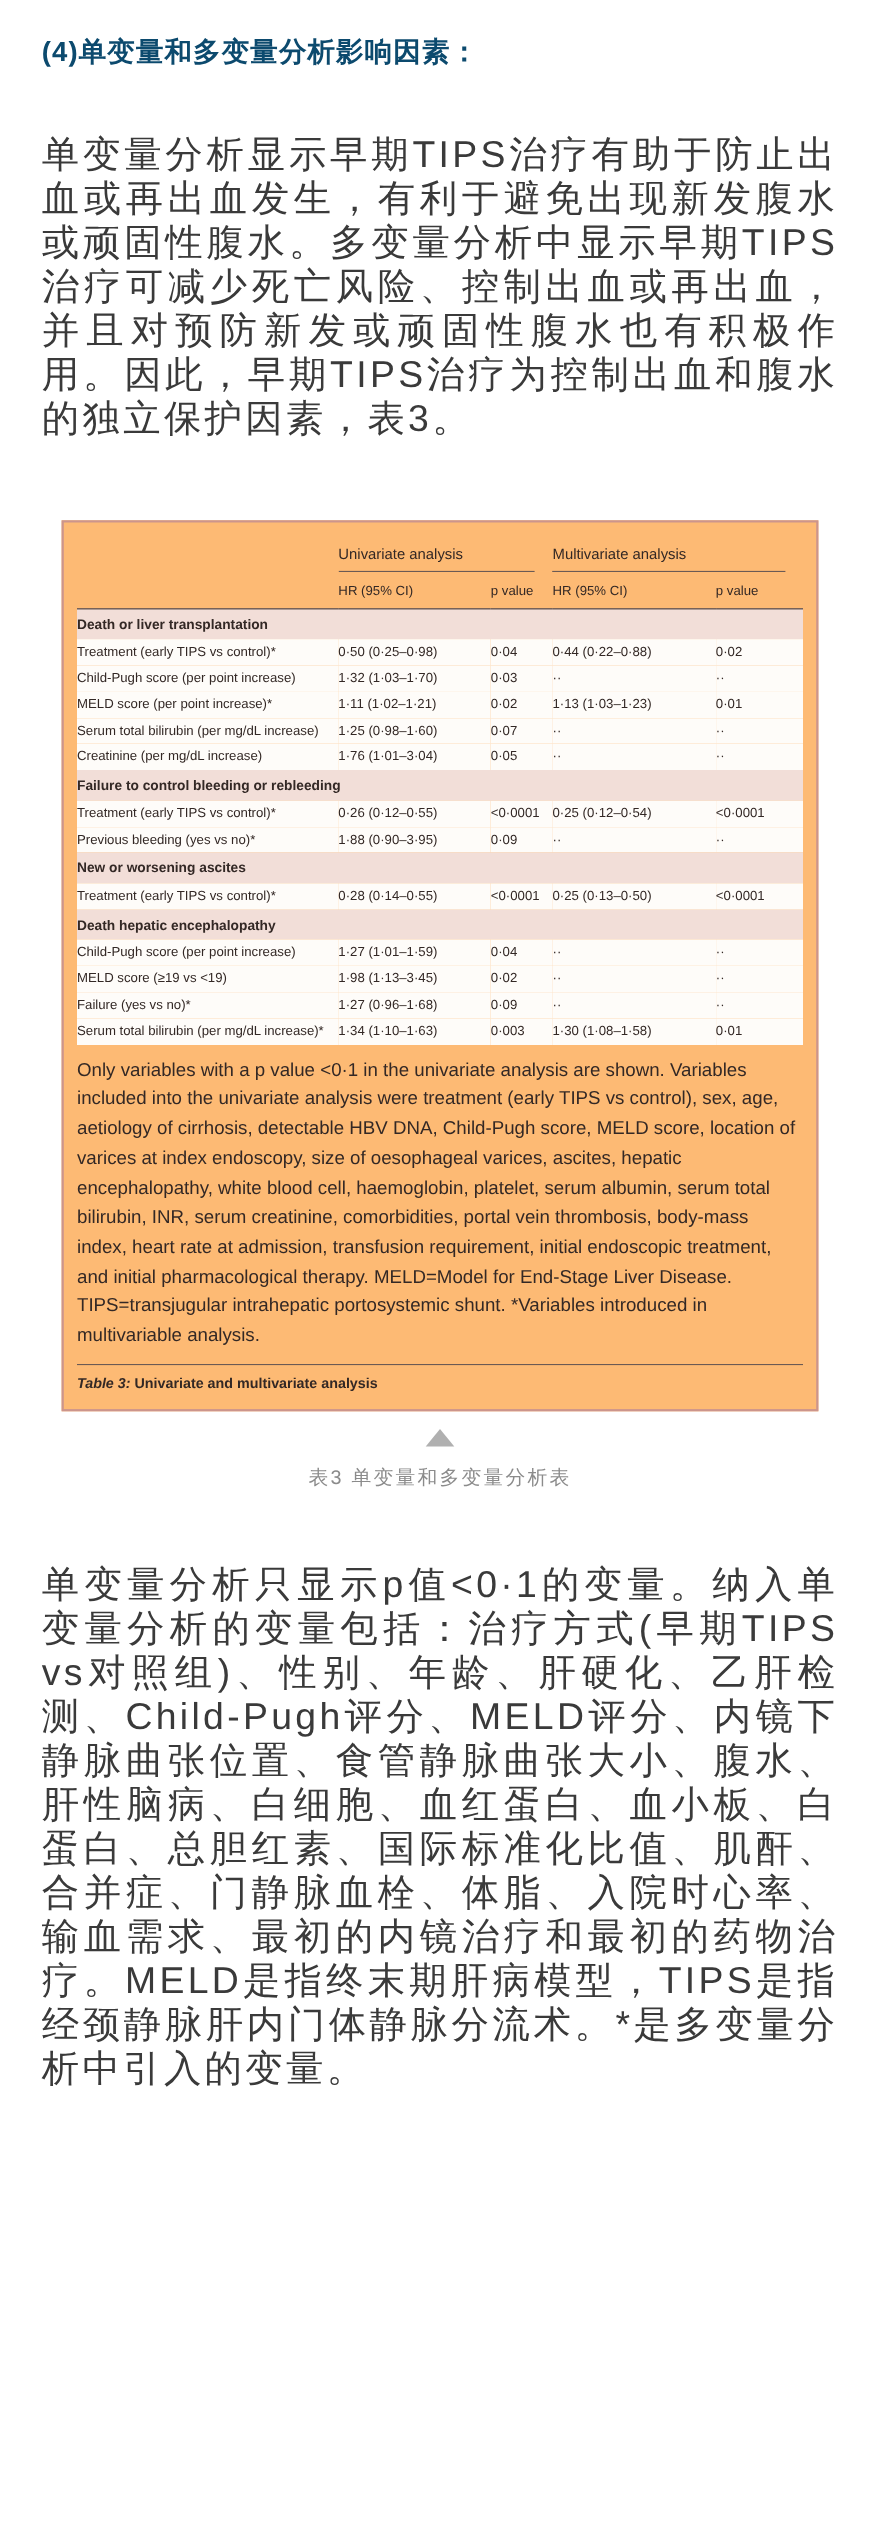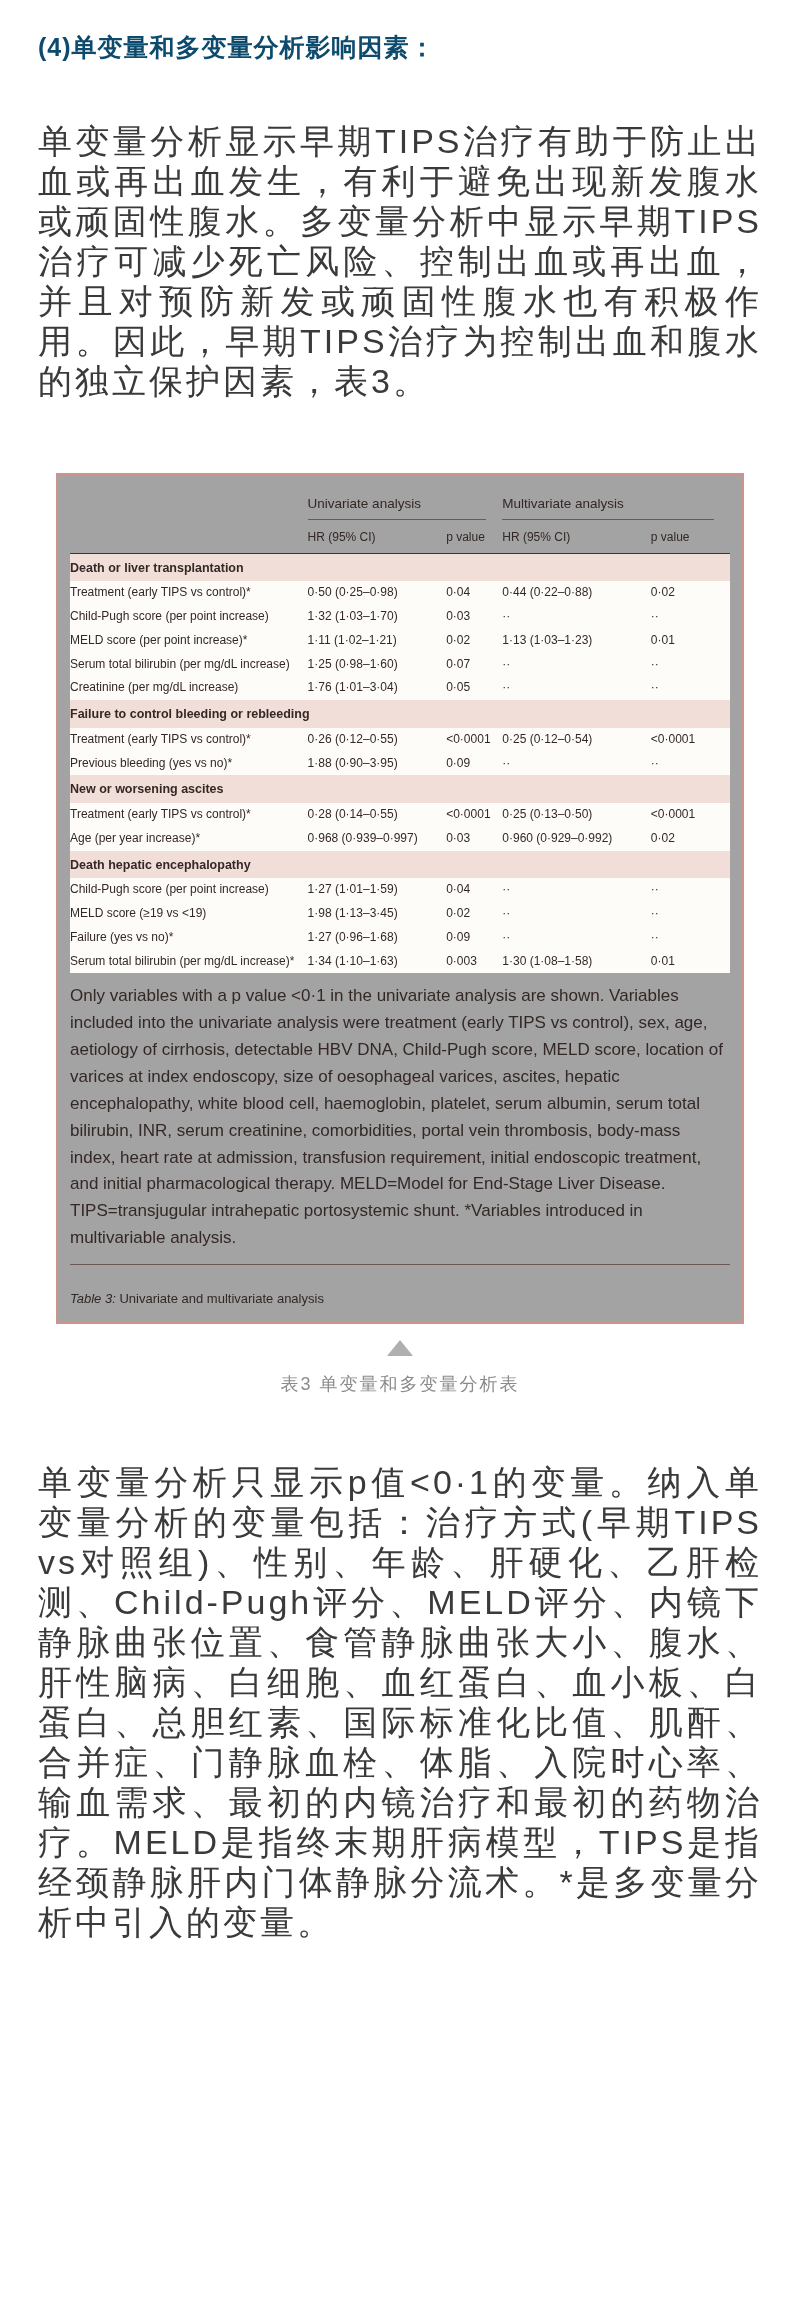--- a/index.html
+++ b/index.html
@@ -19,21 +19,21 @@
     margin:56px 38px 0 38px;
     font-size:34px;font-weight:400;color:#3a3a3a;
     letter-spacing:3px;line-height:40px;
     text-align:justify;text-justify:inter-ideograph;
   }
   .body-para.second{margin-top:66px;}
 
   
   .ltable-wrap{
     width:688px;margin:72px auto 0 auto;
-    background:#a3a3a3;
+    background:#fdba74;
     border:2px solid #cc958c;
     box-sizing:border-box;
     padding:16px 12px 12px 12px;
     color:#332825;
   }
   table.ltable{
     width:100%;border-collapse:collapse;table-layout:fixed;
     font-size:12px;color:#332825;
   }
   table.ltable col.c1{width:36%;}
@@ -57,21 +57,21 @@
   td.hr2, th.hr2{padding-left:18px;}
   tr.section-row td{
     font-weight:bold;font-size:12.5px;padding:6px 0 5px 0;background:#f2ded8;
   }
   tr.data-row td{background:#fefcf9;}
   .footnote{
     margin:10px 0 0 0;font-size:17px;line-height:1.58;color:#332825;
     text-align:left;
   }
   .table-rule{border:none;border-top:1px solid #6b5a54;margin:12px 0 0 0;}
-  .table-label{margin:26px 0 4px 0;font-size:13px;font-weight:normal;}
+  .table-label{margin:9px 0 4px 0;font-size:13px;font-weight:bold;}
   .table-label .tl-prefix{font-style:italic;}
 
   .triangle-up{
     width:0;height:0;margin:16px auto 0 auto;
     border-left:13px solid transparent;
     border-right:13px solid transparent;
     border-bottom:16px solid #b0b0b0;
   }
   .img-caption{
     margin:16px 0 0 0;text-align:center;
@@ -173,27 +173,20 @@
           <tr class="section-row">
             <td colspan="5">New or worsening ascites</td>
           </tr>
           <tr class="data-row">
             <td>Treatment (early TIPS vs control)*</td>
             <td>0·28 (0·14–0·55)</td>
             <td class="pcol">&lt;0·0001</td>
             <td class="hr2">0·25 (0·13–0·50)</td>
             <td class="pcol last">&lt;0·0001</td>
           </tr>
-          <tr class="data-row">
-            <td>Age (per year increase)*</td>
-            <td>0·968 (0·939–0·997)</td>
-            <td class="pcol">0·03</td>
-            <td class="hr2">0·960 (0·929–0·992)</td>
-            <td class="pcol last">0·02</td>
-          </tr>
           <tr class="section-row">
             <td colspan="5">Death hepatic encephalopathy</td>
           </tr>
           <tr class="data-row">
             <td>Child-Pugh score (per point increase)</td>
             <td>1·27 (1·01–1·59)</td>
             <td class="pcol">0·04</td>
             <td class="hr2">··</td>
             <td class="pcol last">··</td>
           </tr>

